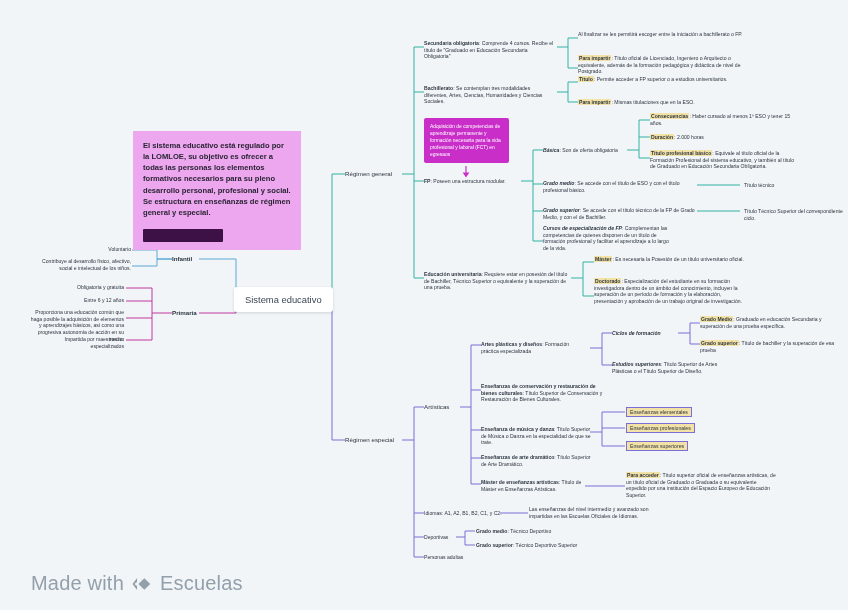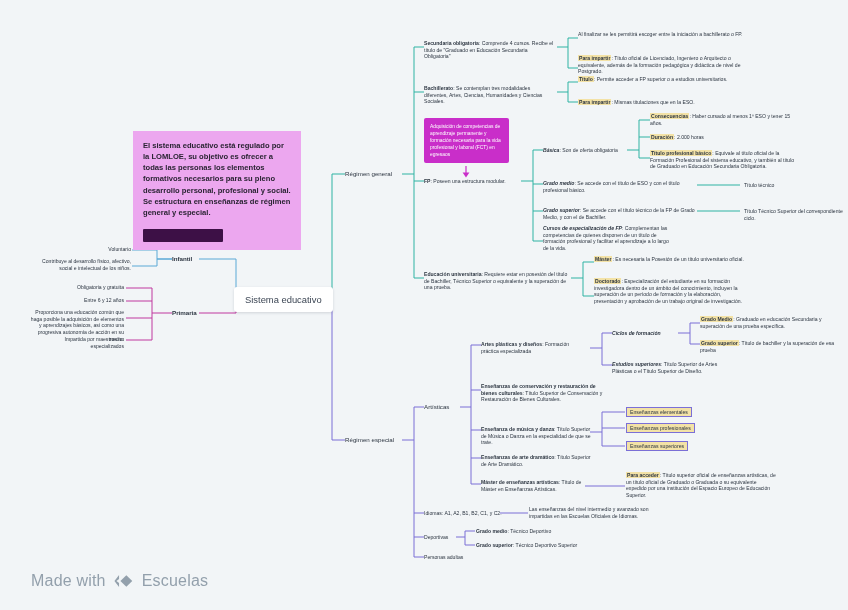--- a/index.html
+++ b/index.html
@@ -73,21 +73,21 @@
     border:.6px solid #7b6fd6;
     font-size:5.2px;
     padding:1px 3px;
     white-space:nowrap;
   }
 
   
   .footer{
     position:absolute;left:31px;top:572px;
     display:flex;align-items:center;gap:7px;
-    color:#93a0ac;font-size:16px;letter-spacing:.2px;
+    color:#93a0ac;font-size:20px;letter-spacing:.2px;
   }
   .whim-mark{display:inline-block;width:22px;height:18px;}
 </style>
 </head>
 <body>
 
 <div id="canvas">
 
   <svg id="wires" viewBox="0 0 848 610">
     <g fill="none" stroke-width="1">

